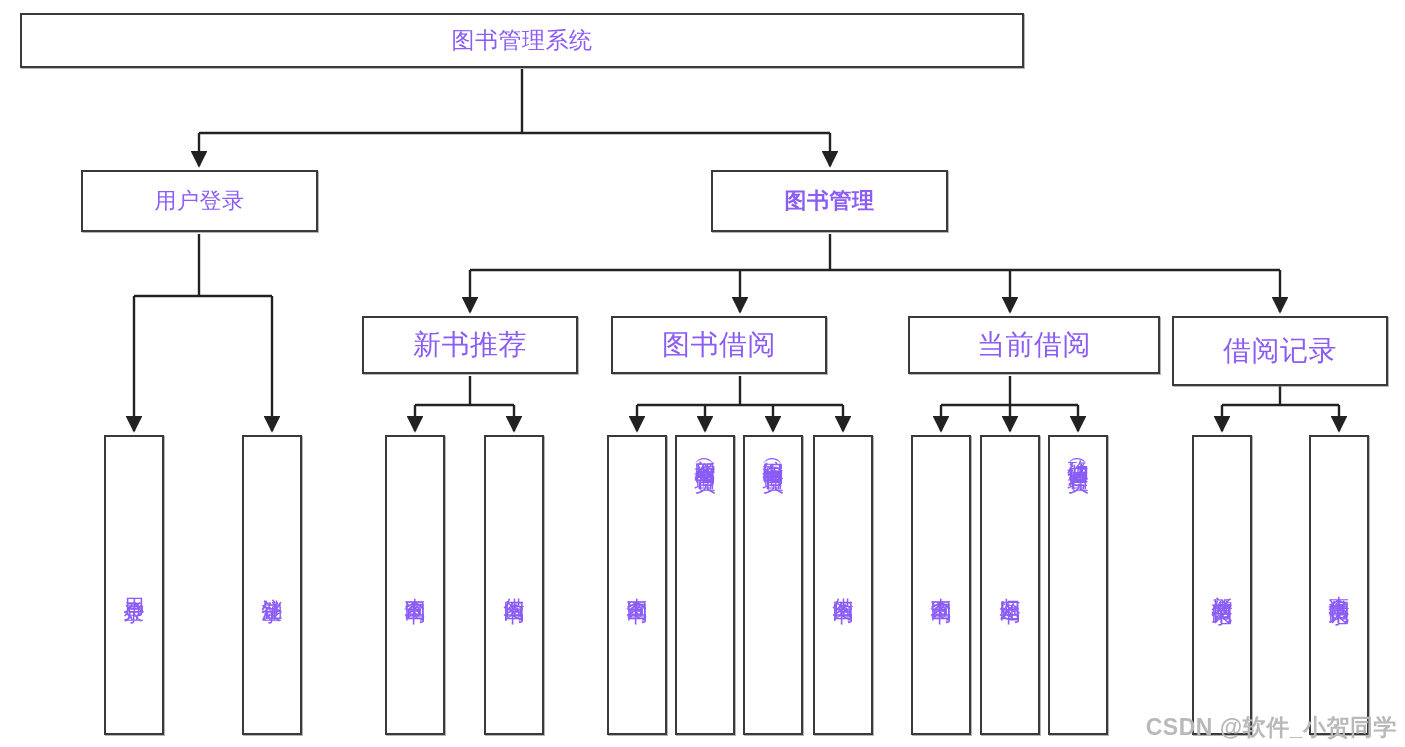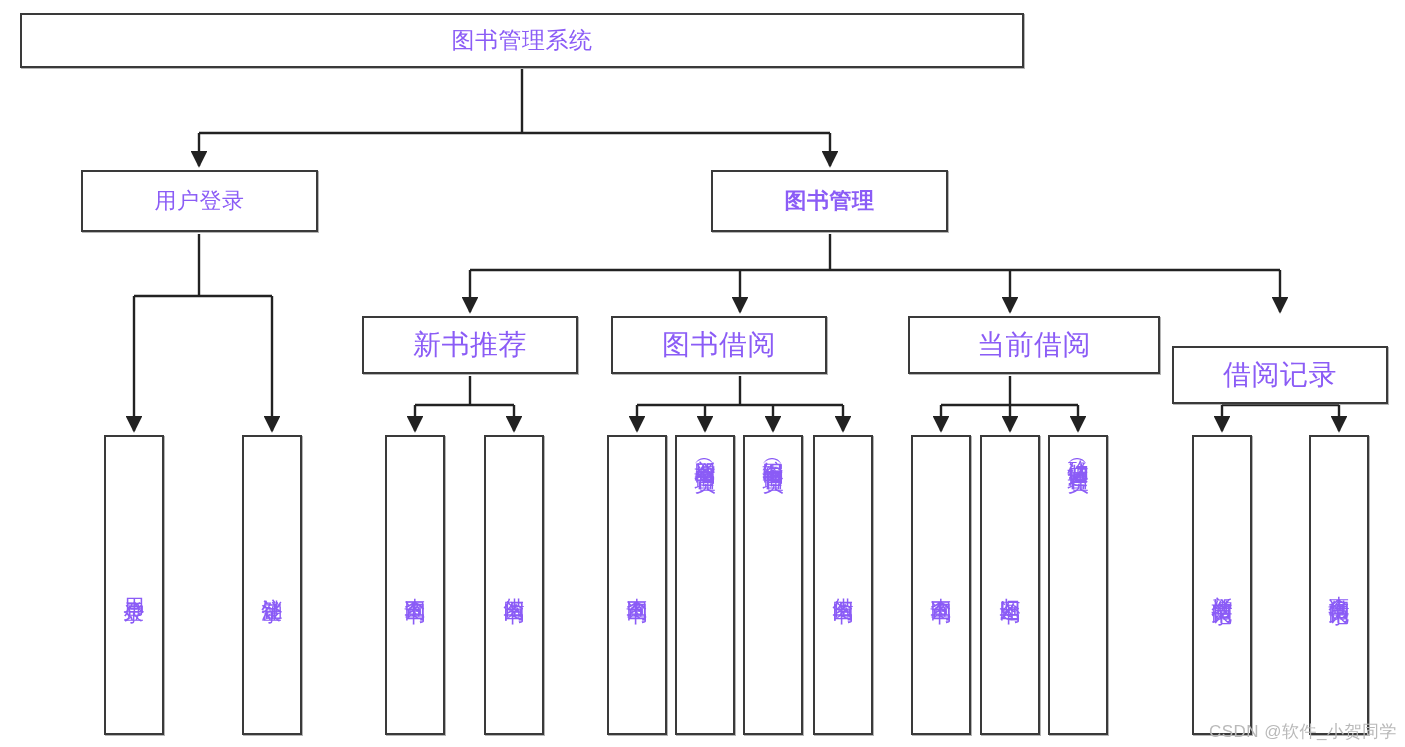--- a/index.html
+++ b/index.html
@@ -58,25 +58,26 @@
     line-height: 1.15;
     letter-spacing: 2px;
     white-space: nowrap;
   }
   .node.leaf.top-aligned { align-items: flex-start; }
   .node.leaf.centered { align-items: center; padding-top: 0; }
   #watermark {
     position: absolute;
     right: 8px;
     bottom: 4px;
-    font-size: 17px;
+    font-size: 23px;
     color: #b9b9b9;
     letter-spacing: 0.5px;
     white-space: nowrap;
     user-select: none;
+    font-weight: bold;
   }
 </style>
 </head>
 <body>
 
 <div id="canvas">
 
   <svg id="edges" viewBox="0 0 1405 747" xmlns="http://www.w3.org/2000/svg">
     <defs>
       <marker id="arrow" viewBox="0 0 10 10" refX="9" refY="5" markerWidth="7" markerHeight="7" orient="auto-start-reverse">
@@ -140,21 +141,21 @@
 
   <div class="node level3" style="left:362px; top:316px; width:216px; height:58px;">
     <span class="label">新书推荐</span>
   </div>
   <div class="node level3" style="left:611px; top:316px; width:216px; height:58px;">
     <span class="label">图书借阅</span>
   </div>
   <div class="node level3" style="left:902px; top:316px; width:252px; height:58px;margin-left:6px;">
     <span class="label">当前借阅</span>
   </div>
-  <div class="node level3" style="left:1172px; top:316px; width:216px; height:58px;margin-top:30px;">
+  <div class="node level3" style="left:1172px; top:316px; width:216px; height:70px;">
     <span class="label">借阅记录</span>
   </div>
 
   <div class="node leaf centered" style="left:104px; top:435px; width:60px; height:300px;">
     <span class="label">用户登录</span>
   </div>
   <div class="node leaf centered" style="left:242px; top:435px; width:60px; height:300px;">
     <span class="label">注销登录</span>
   </div>
 

